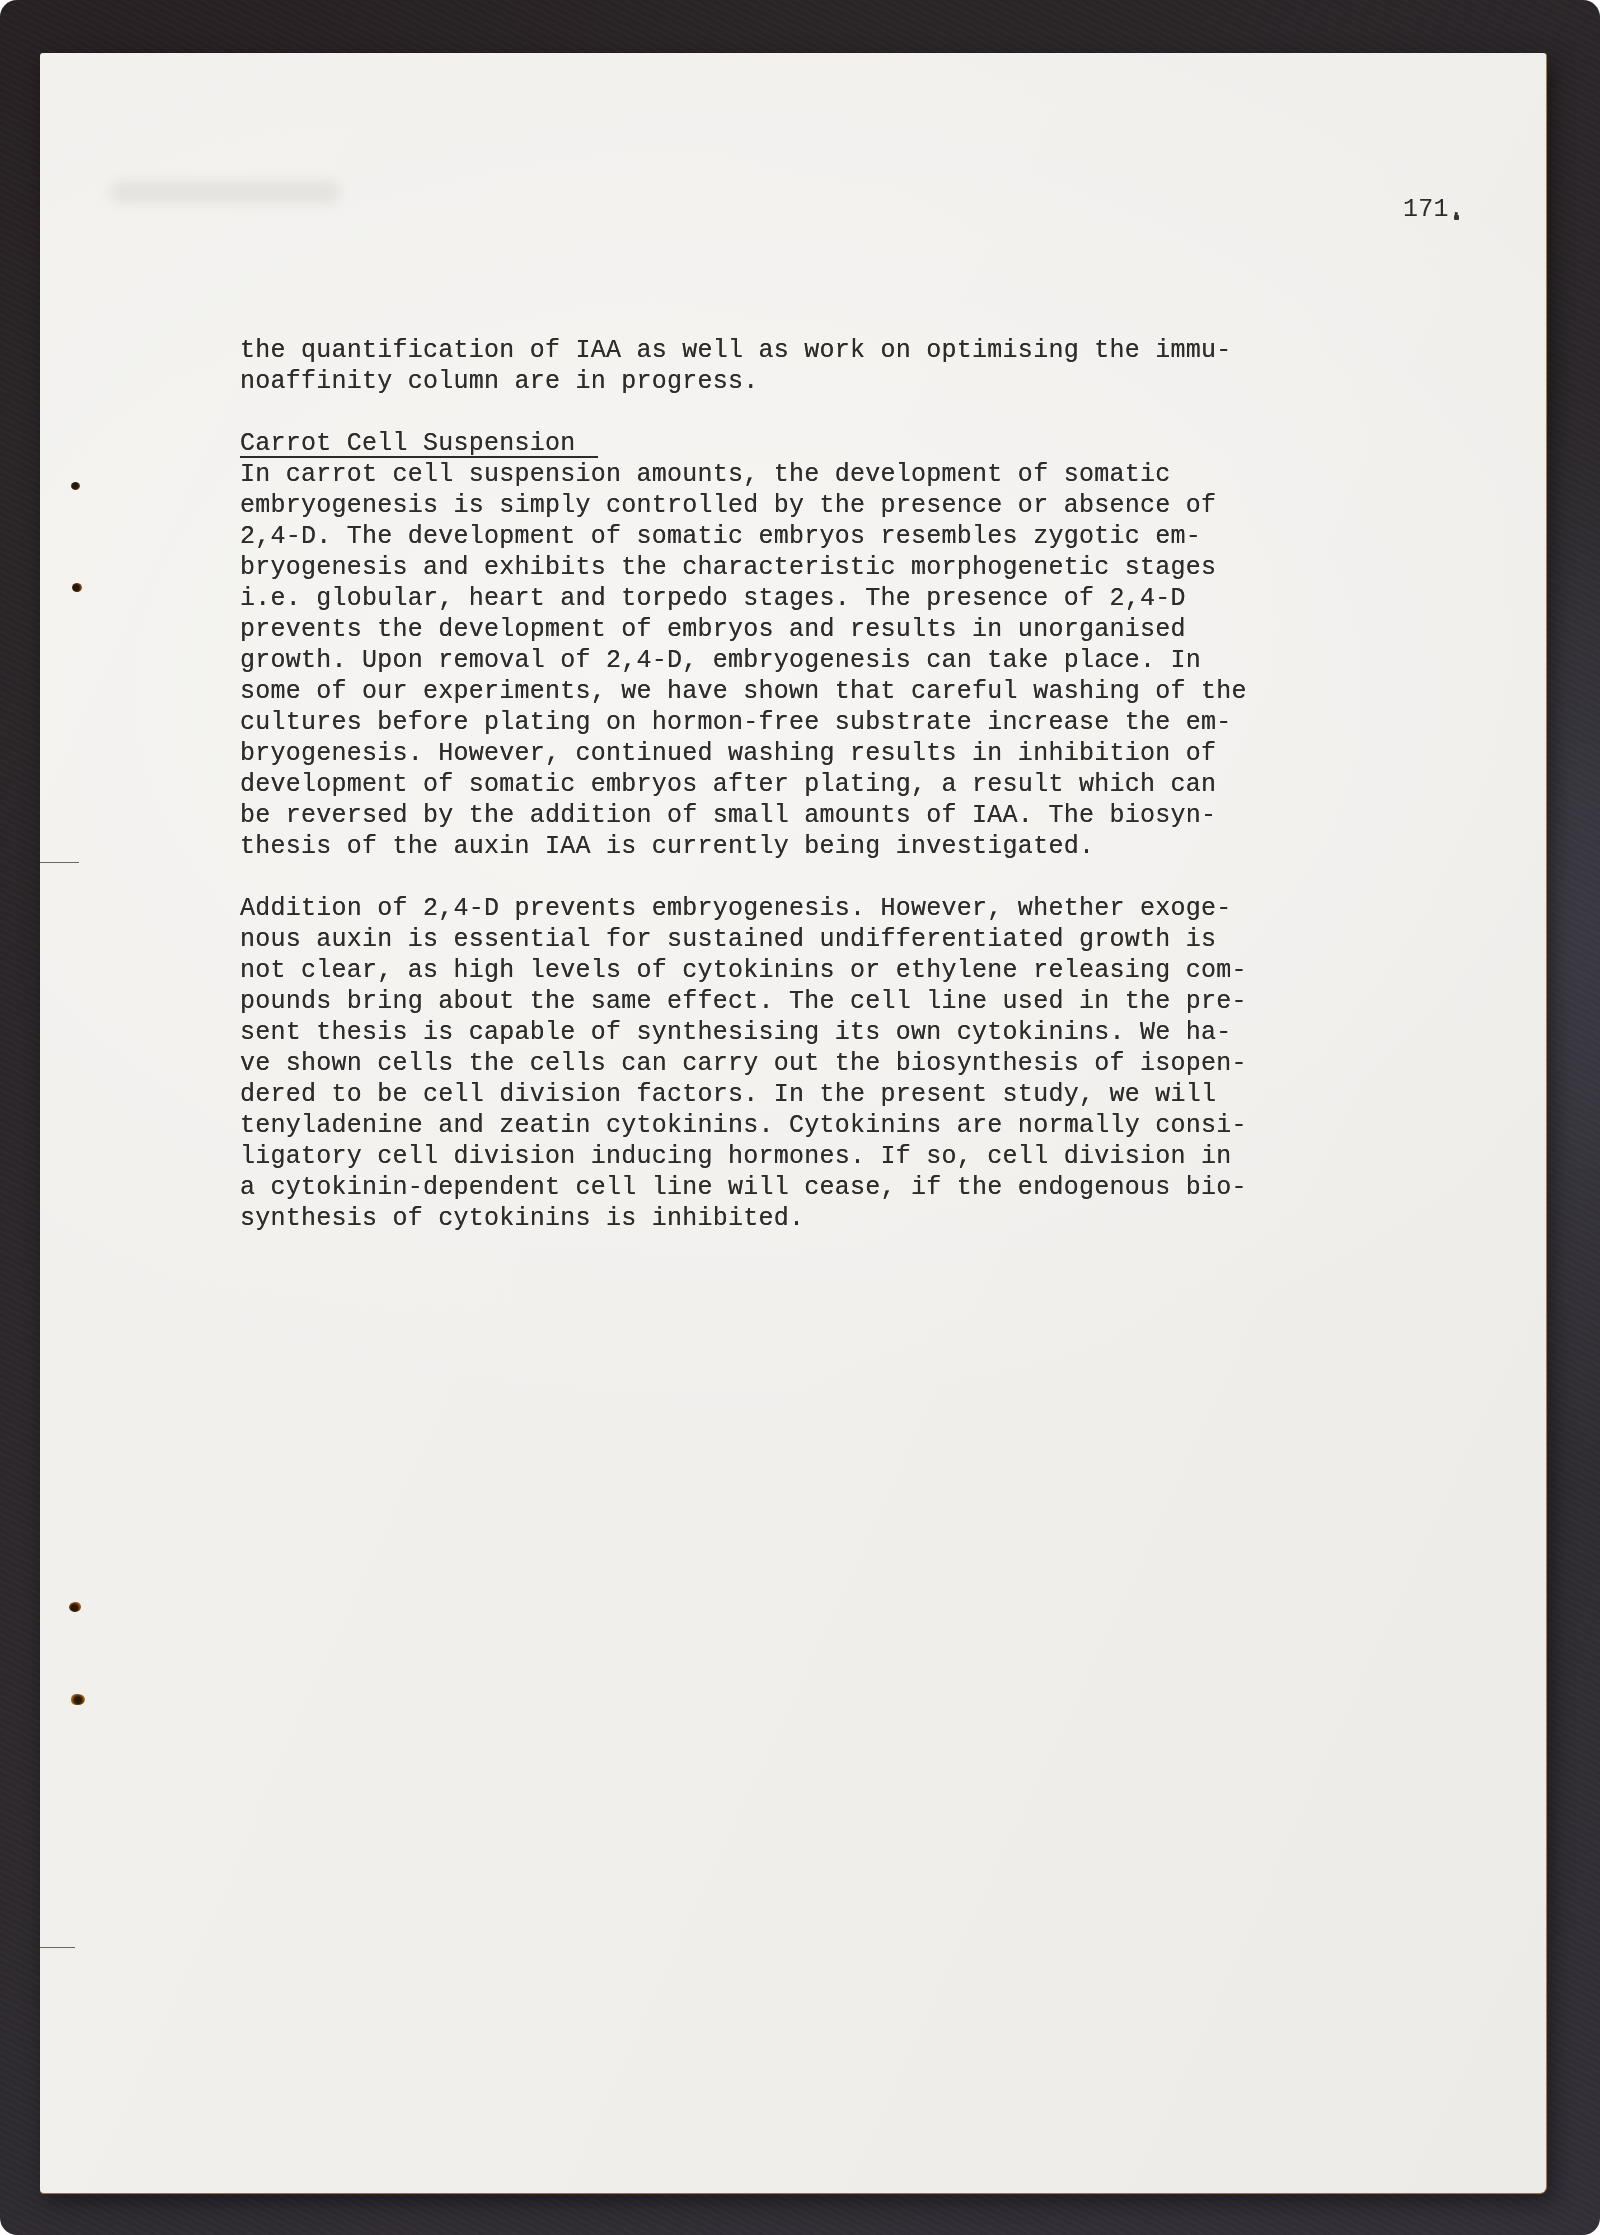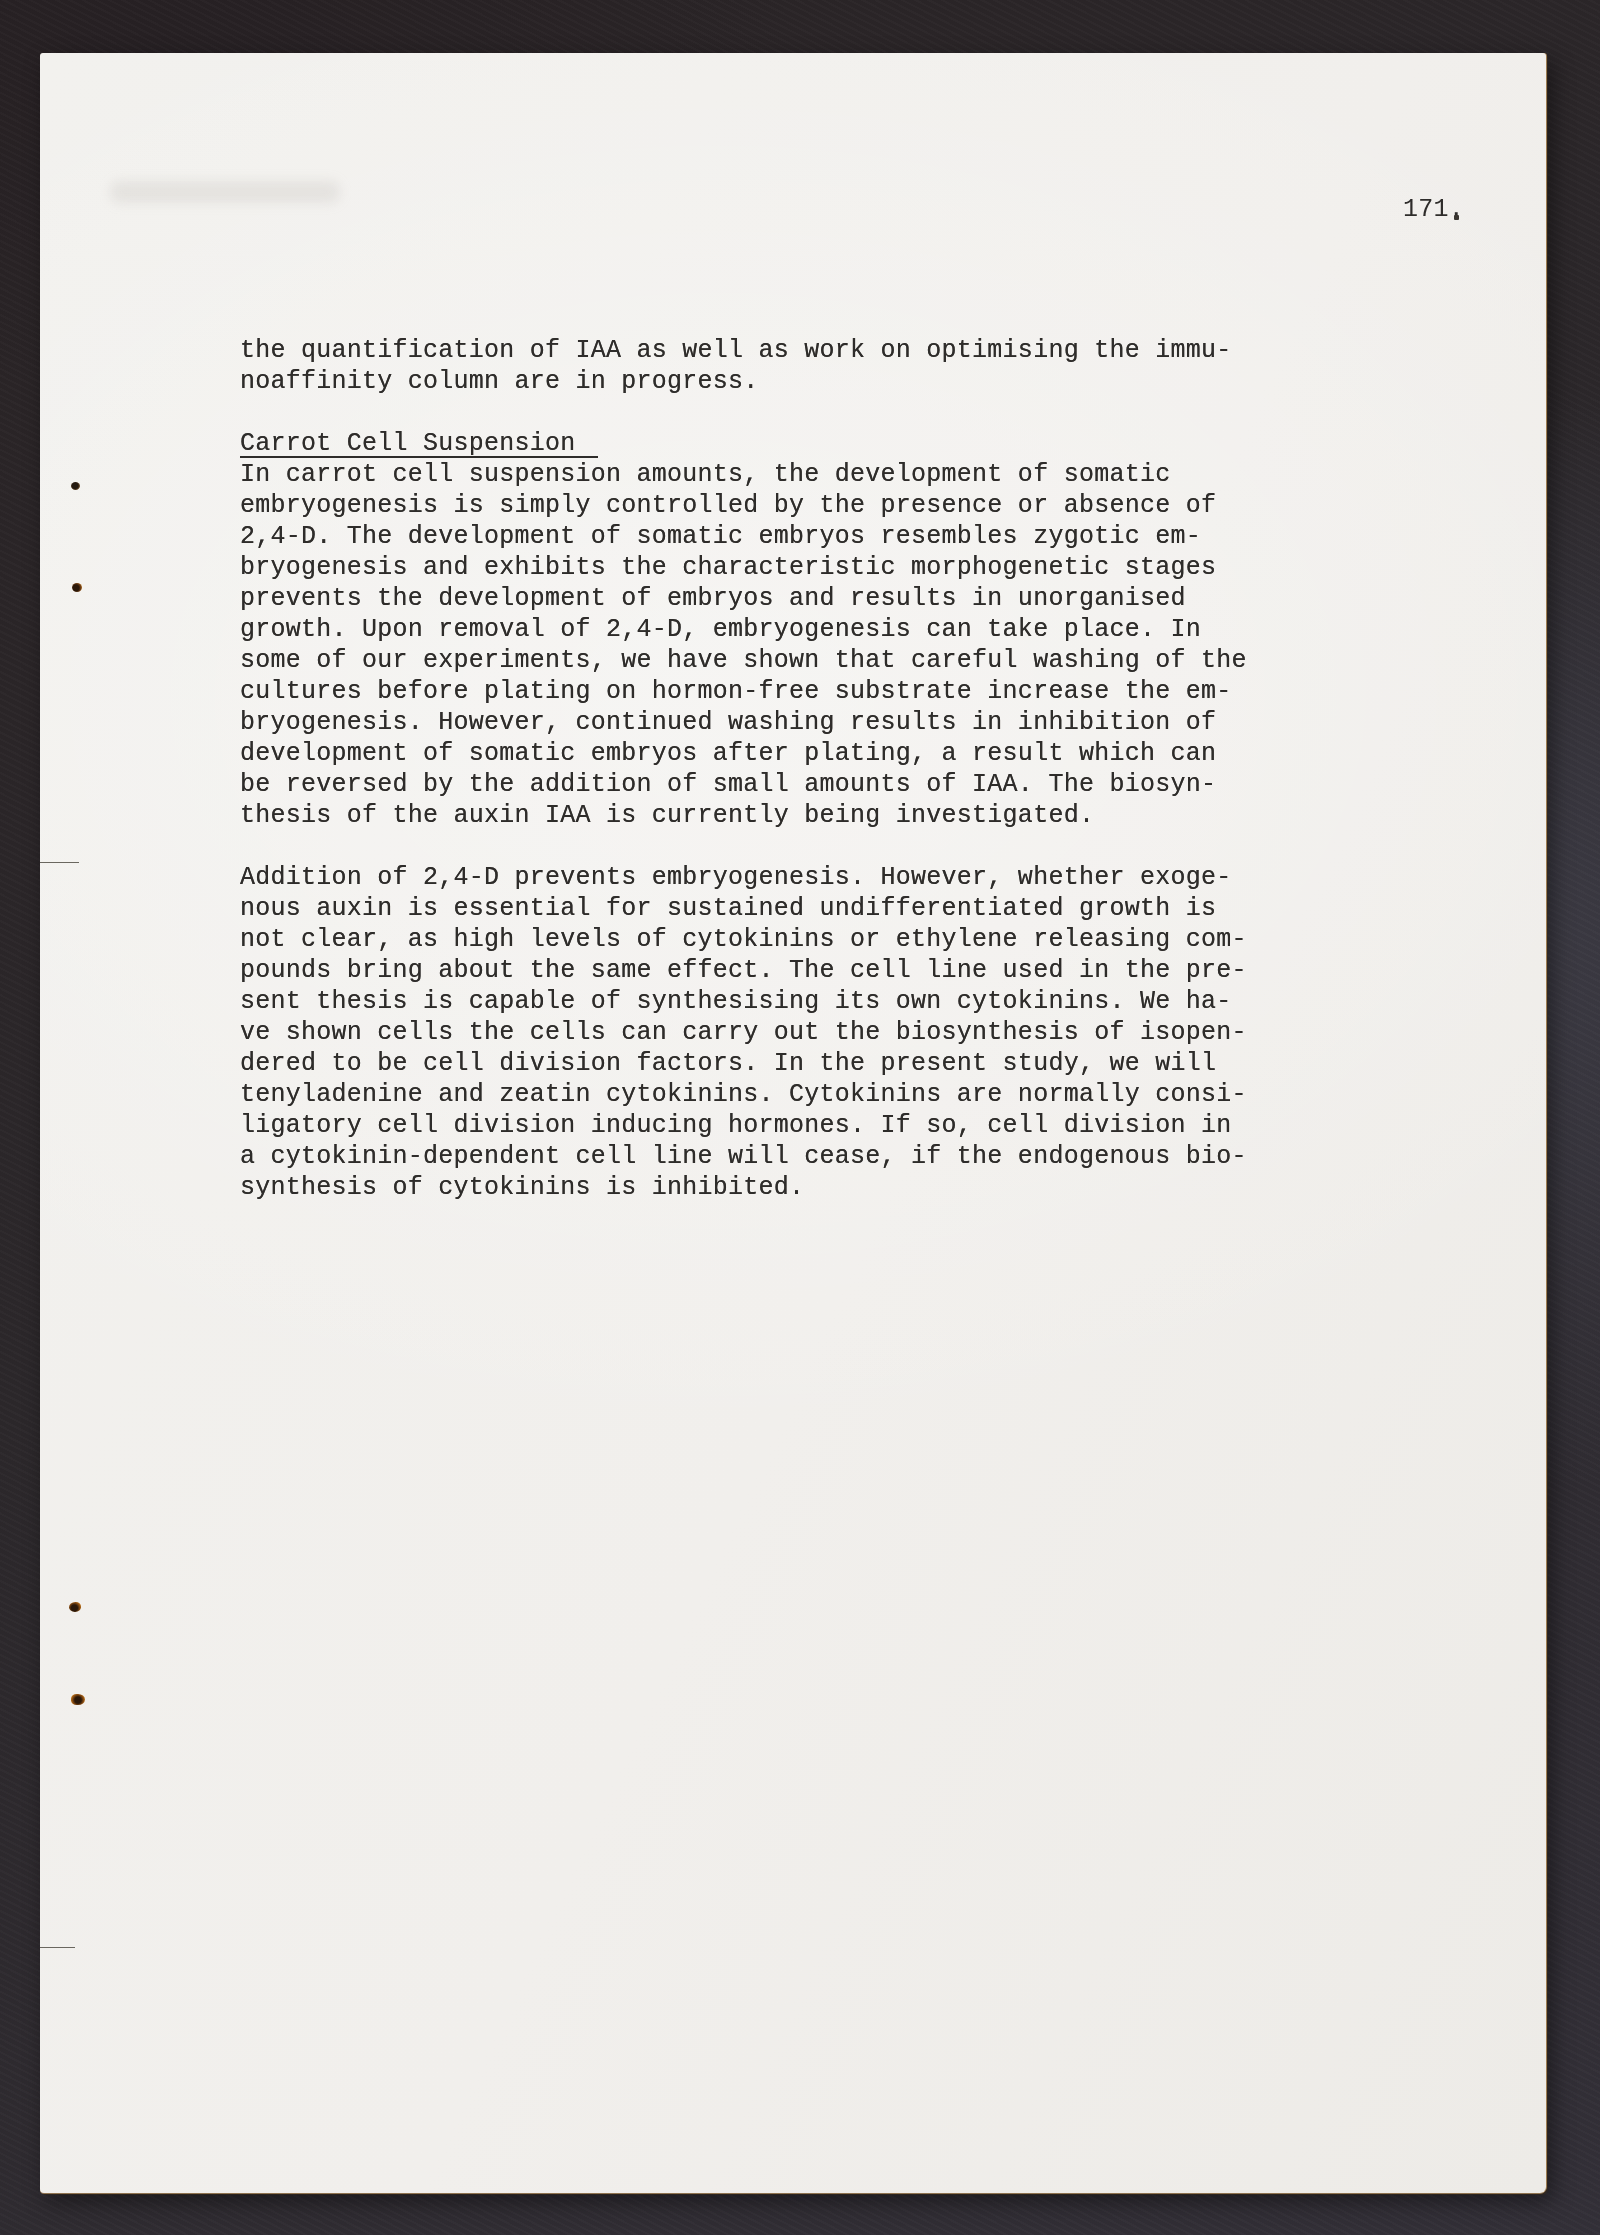--- a/index.html
+++ b/index.html
@@ -15,20 +15,21 @@
   }
   .scene {
     position: relative;
     width: 1600px; height: 2235px;
     background:
       repeating-linear-gradient(27deg, rgba(255,255,255,0.018) 0 2px, rgba(0,0,0,0) 2px 6px),
       radial-gradient(1300px 900px at 88% 42%, #3d3c46 0%, rgba(61,60,70,0) 62%),
       radial-gradient(900px 500px at 10% 2%, #262023 0%, rgba(38,32,35,0) 70%),
       linear-gradient(150deg, #292325 0%, #2b272a 45%, #322f37 100%);
     background-color: var(--bg-dark);
+    border-radius: 17px;
   }
   .paper {
     position: absolute;
     left: 40px; top: 53px;
     width: 1506px; height: 2140px;
     background:
       radial-gradient(1600px 1100px at 45% 30%, rgba(255,255,255,0.35) 0%, rgba(255,255,255,0) 70%),
       linear-gradient(115deg, #f2f1ee 0%, #f1efec 55%, #edebe7 100%);
     background-color: var(--paper);
     border-radius: 3px 3px 6px 4px;
@@ -119,20 +120,21 @@
       <div class="line">noaffinity column are in progress.</div>
 
       <div class="line"></div>
 
       <div class="heading-line"><span class="heading">Carrot Cell Suspension</span></div>
 
       <div class="line">In carrot cell suspension amounts, the development of somatic</div>
       <div class="line">embryogenesis is simply controlled by the presence or absence of</div>
       <div class="line">2,4-D. The development of somatic embryos resembles zygotic em-</div>
       <div class="line">bryogenesis and exhibits the characteristic morphogenetic stages</div>
+      <div class="line">i.e. globular, heart and torpedo stages. The presence of 2,4-D</div>
       <div class="line">prevents the development of embryos and results in unorganised</div>
       <div class="line">growth. Upon removal of 2,4-D, embryogenesis can take place. In</div>
       <div class="line">some of our experiments, we have shown that careful washing of the</div>
       <div class="line">cultures before plating on hormon-free substrate increase the em-</div>
       <div class="line">bryogenesis. However, continued washing results in inhibition of</div>
       <div class="line">development of somatic embryos after plating, a result which can</div>
       <div class="line">be reversed by the addition of small amounts of IAA. The biosyn-</div>
       <div class="line">thesis of the auxin IAA is currently being investigated.</div>
 
       <div class="line"></div>

